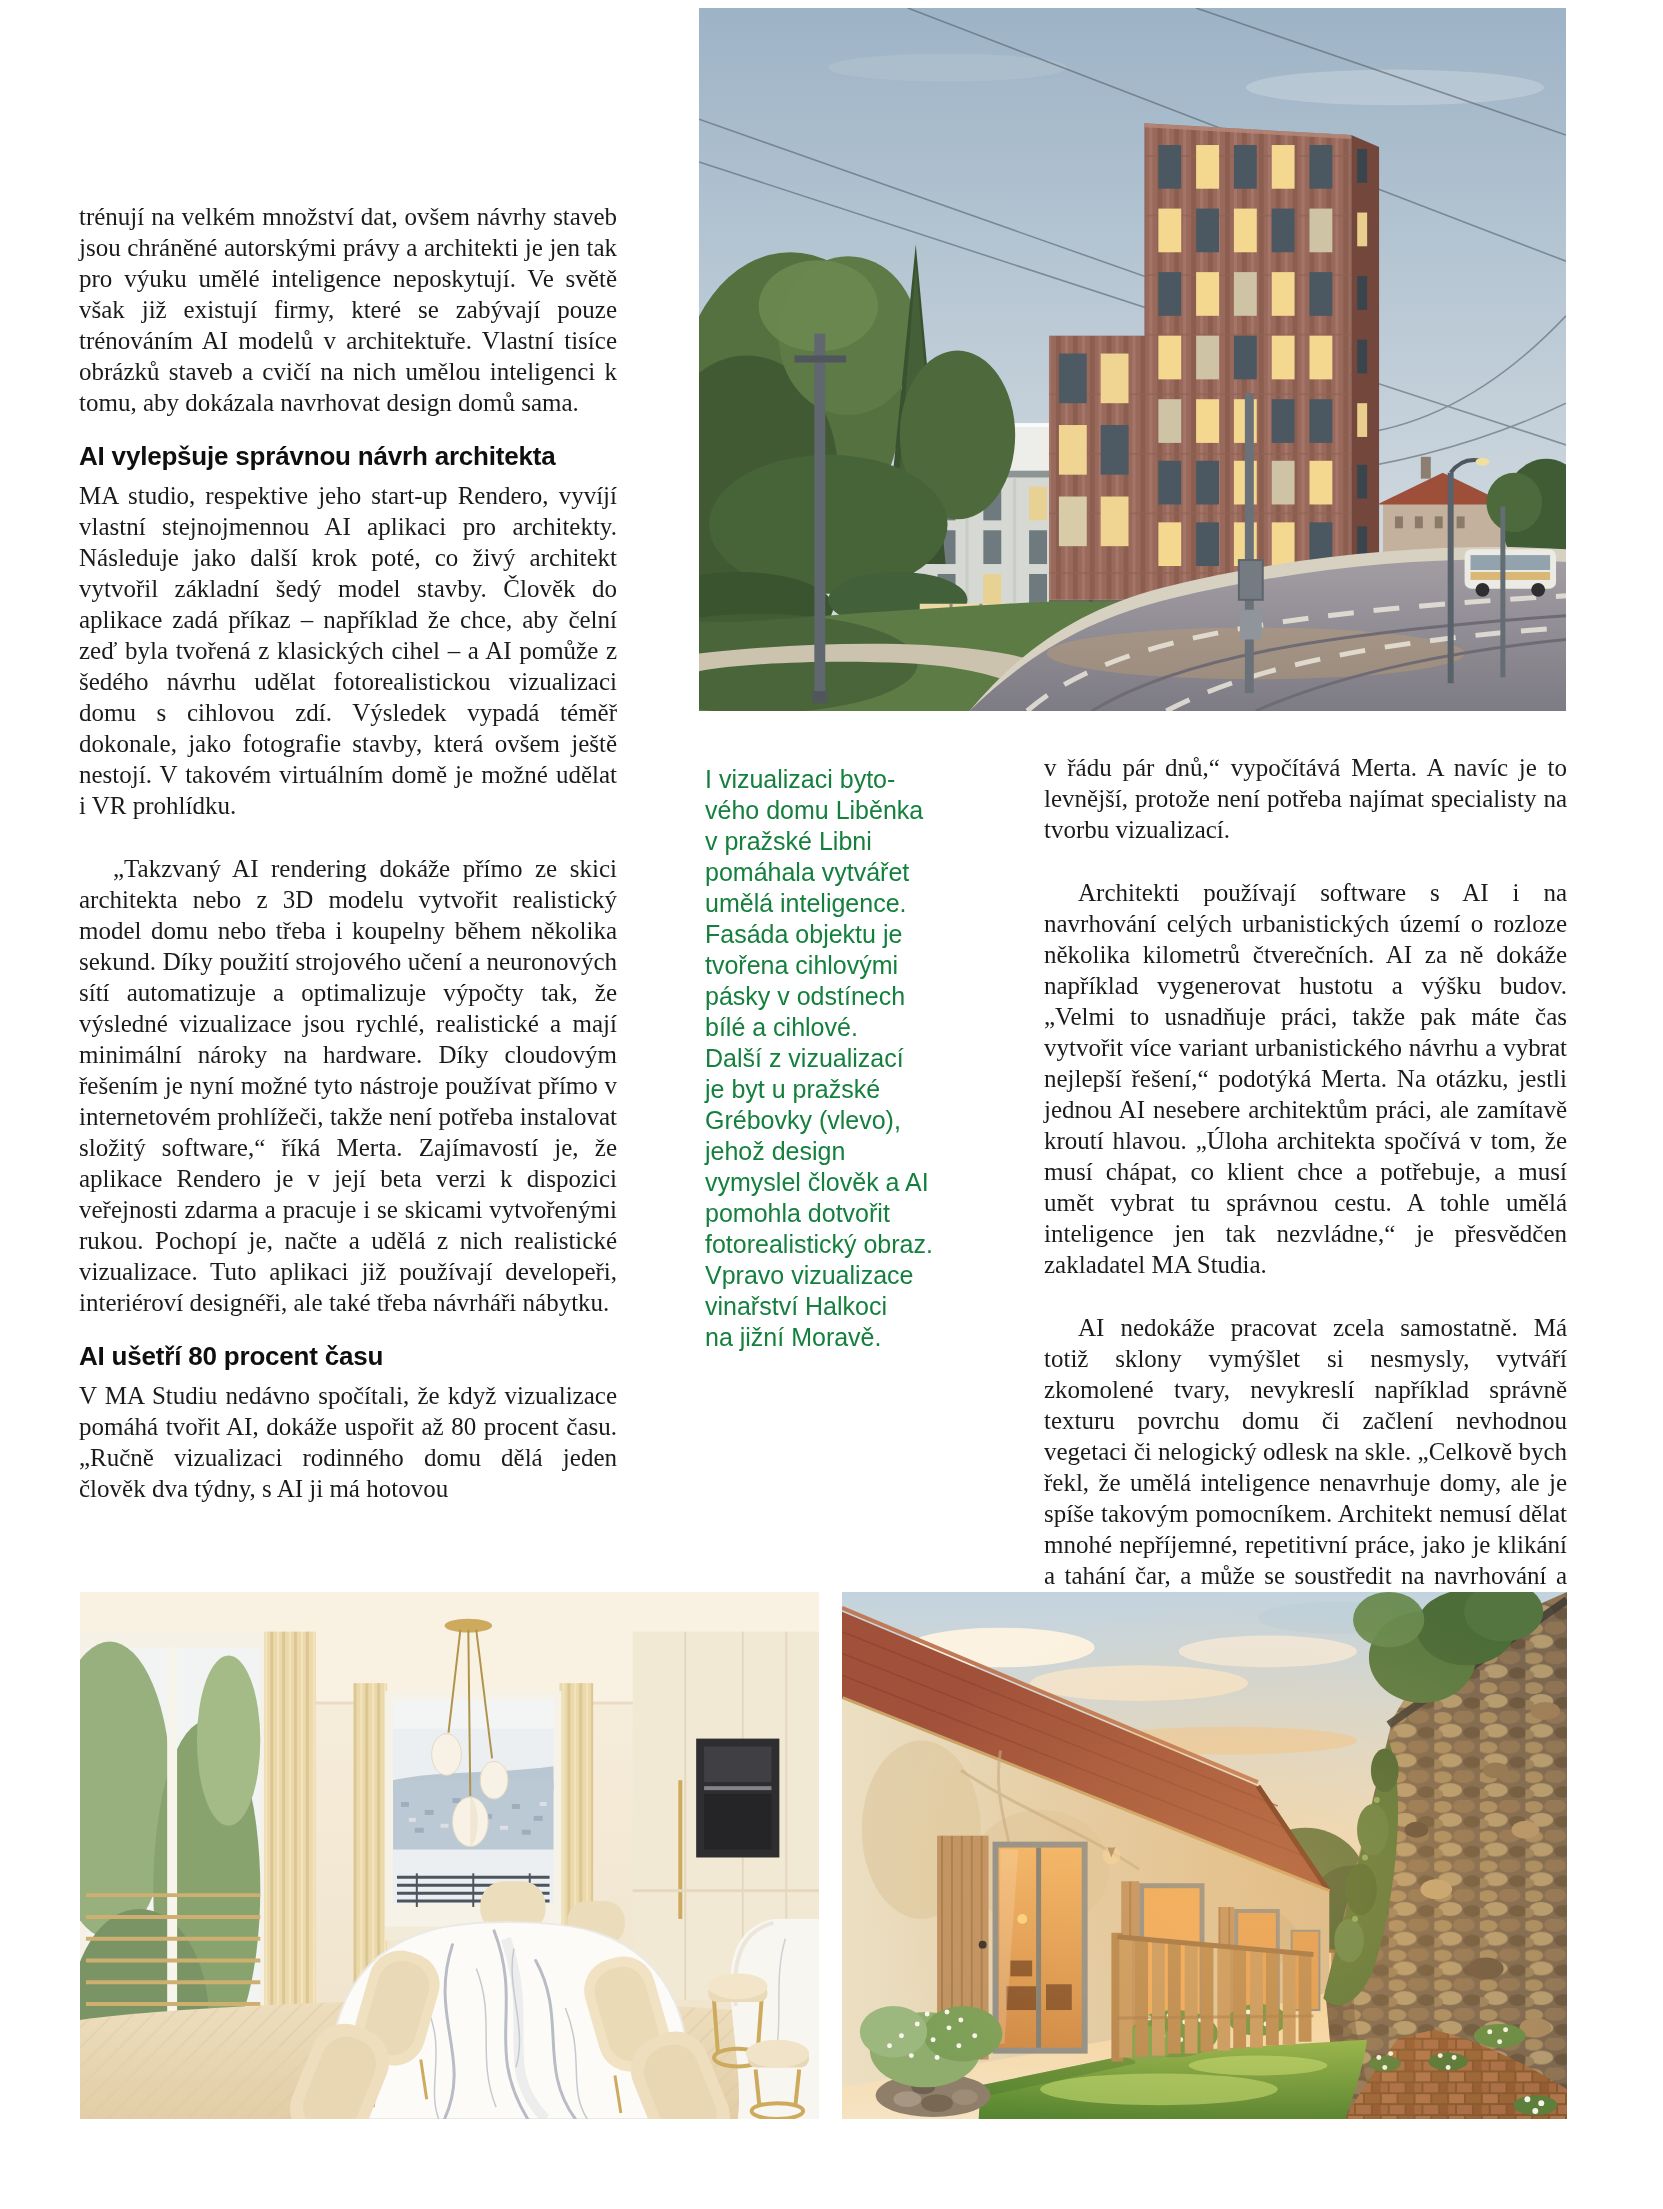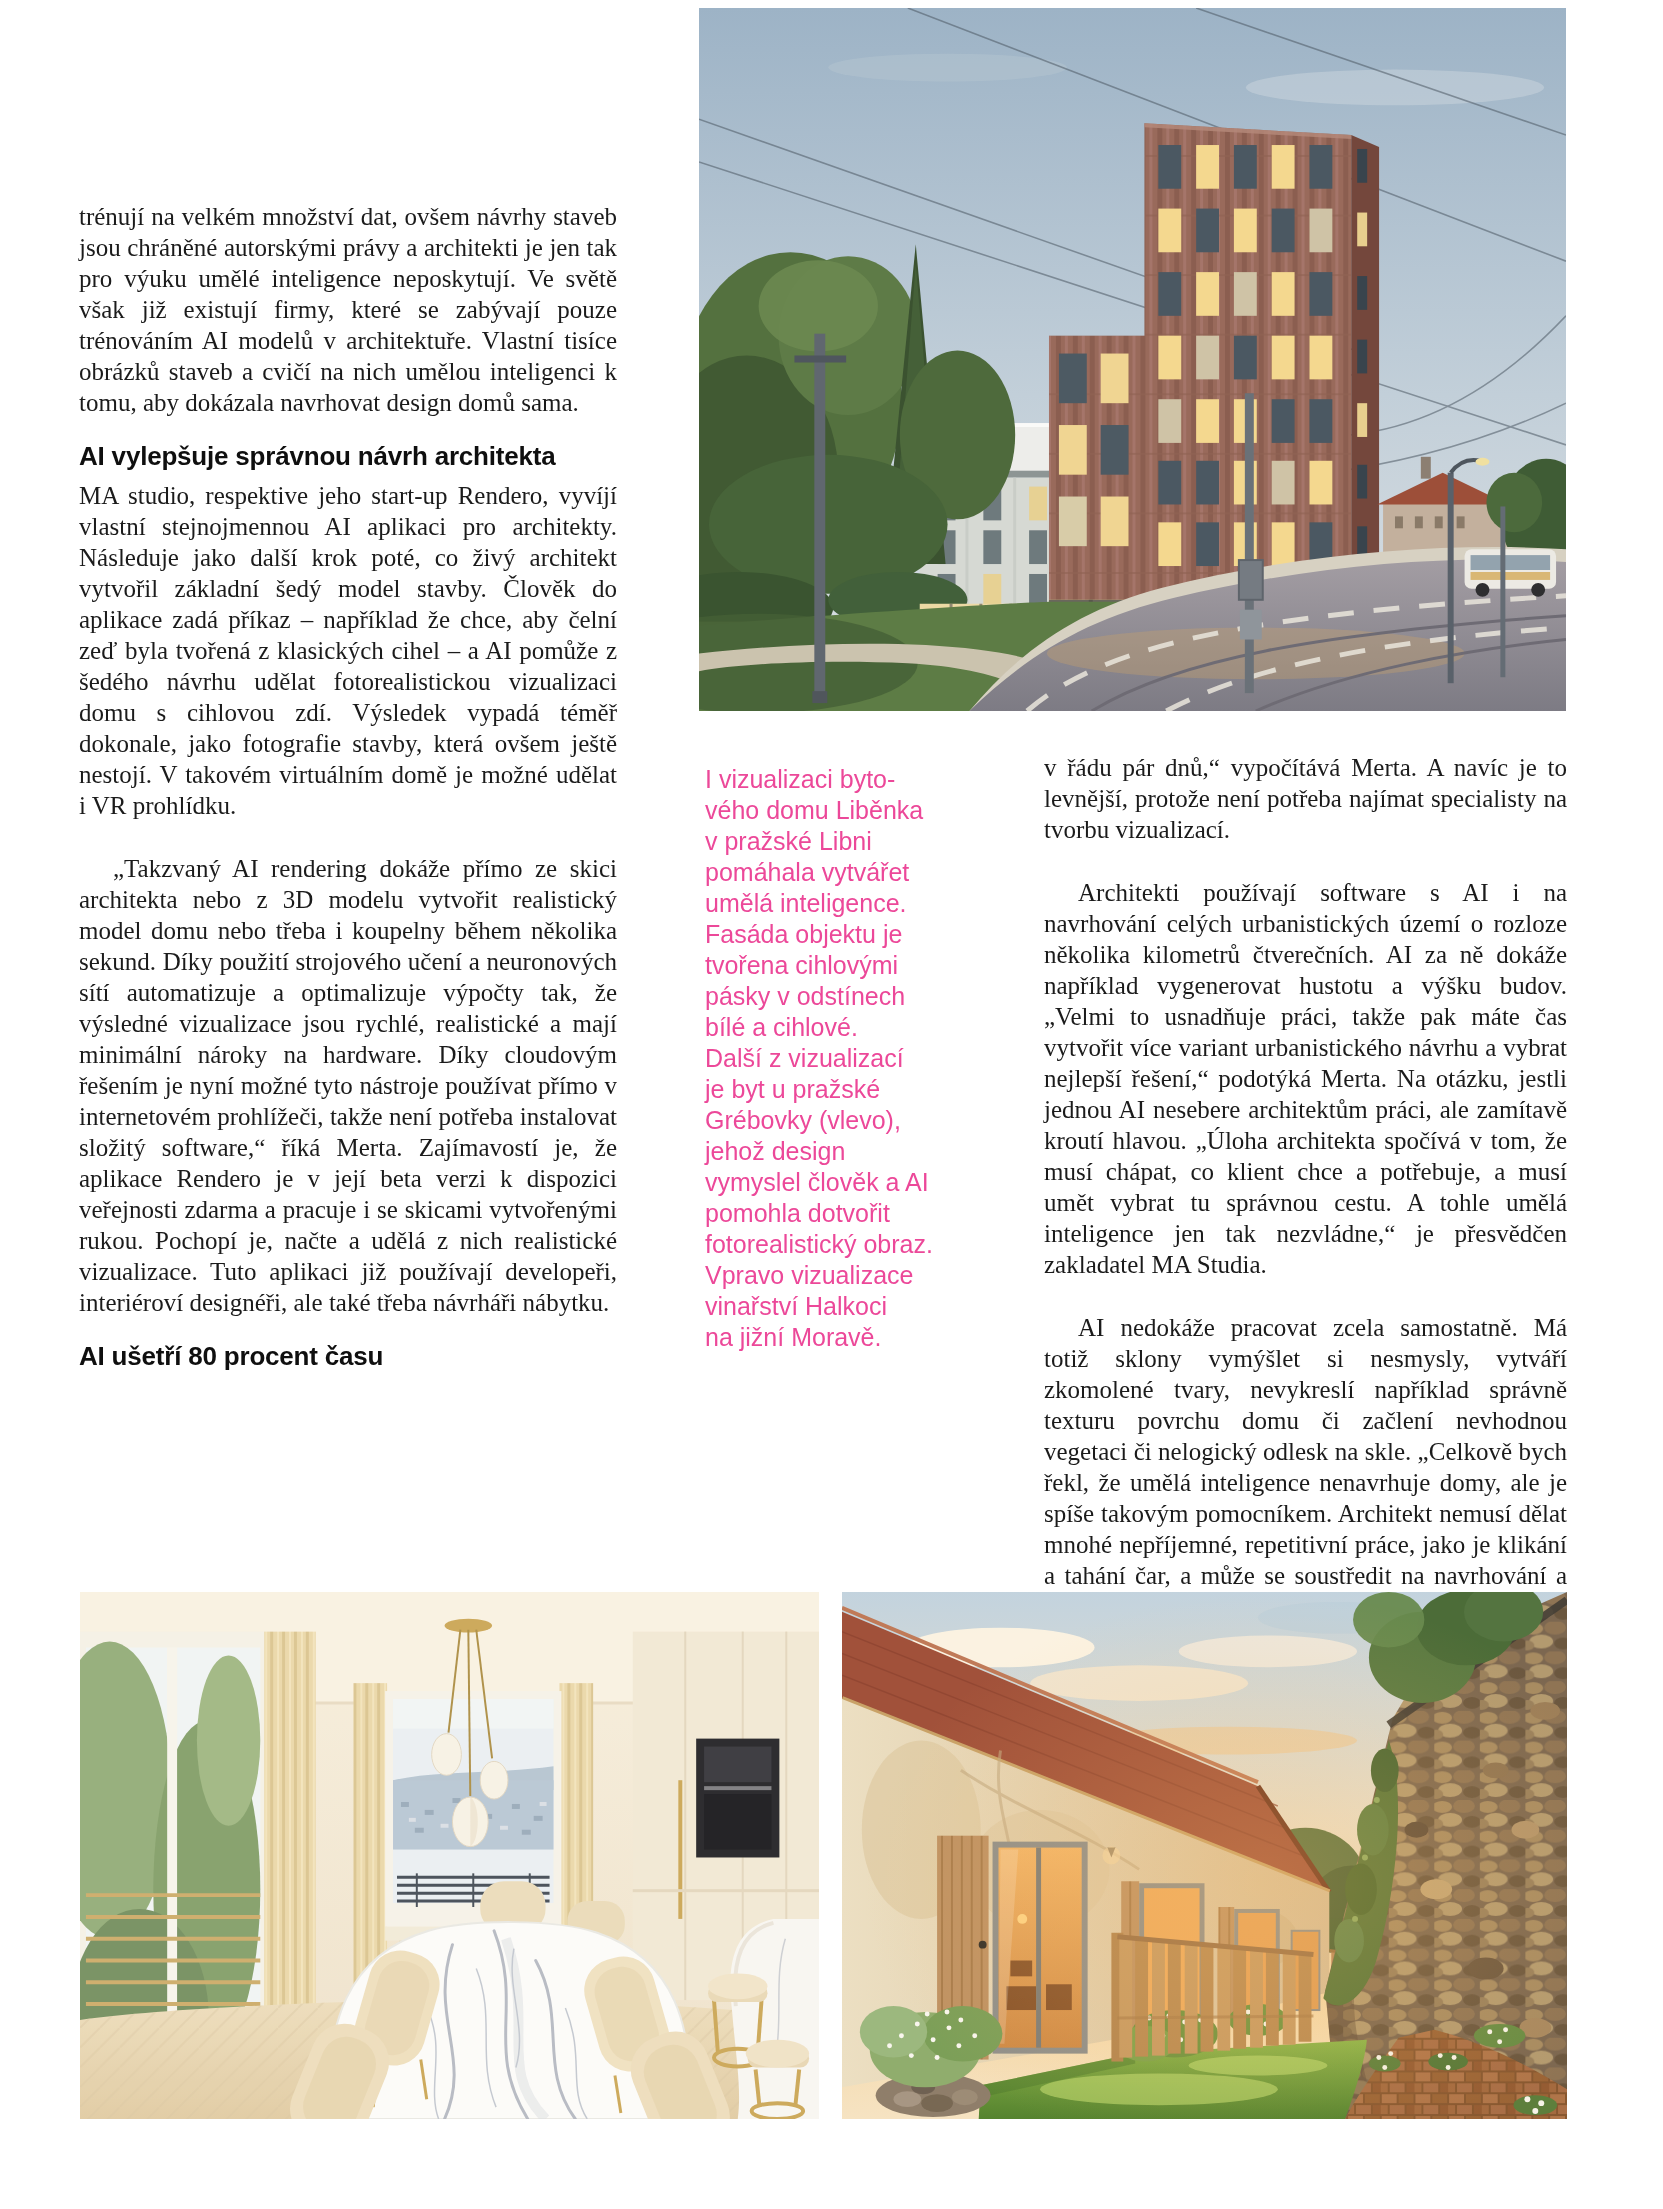--- a/index.html
+++ b/index.html
@@ -6,21 +6,21 @@
   .page{position:relative;width:1625px;height:2210px;background:#ffffff;overflow:hidden;
         font-family:"Liberation Serif", serif;color:#1b1b1b;padding-left:21px;}
   figure{margin:0;position:absolute;}
   figure svg{display:block;}
   .col{position:absolute;}
   .col p{margin:0;font-size:25px;line-height:31px;text-align:justify;}
   .col p.indent{text-indent:34px;margin-top:32px;}
   h2.sec{font-family:"Liberation Sans", sans-serif;font-weight:700;font-size:26px;line-height:32px;
          margin:22px 0 8px 0;color:#0f0f0f;text-align:left;letter-spacing:-0.2px;}
   .caption{font-family:"Liberation Sans", sans-serif;font-size:24px;line-height:29px;
-           color:#ec4899;white-space:pre-line;margin:0;}
+           color:#15803d;white-space:pre-line;margin:0;}
   .caption.second{}
 </style>
 </head>
 <body>
 
 <div class="page">
 
   <figure style="left:699px;top:8px;width:867px;height:703px;">
     <svg viewBox="0 0 872 708" width="867" height="703" preserveAspectRatio="none">
       <defs>
@@ -253,20 +253,21 @@
       </g>
     </svg>
   </figure>
 
   <section class="col" style="left:79px;top:201px;width:538px;">
     <p>trénují na velkém množství dat, ovšem návrhy staveb jsou chráněné autorskými právy a architekti je jen tak pro výuku umělé inteligence neposkytují. Ve světě však již existují firmy, které se zabývají pouze trénováním AI modelů v architektuře. Vlastní tisíce obrázků staveb a cvičí na nich umělou inteligenci k tomu, aby dokázala navrhovat design domů sama.</p>
     <h2 class="sec">AI vylepšuje správnou návrh architekta</h2>
     <p>MA studio, respektive jeho start-up Rendero, vyvíjí vlastní stejnojmennou AI aplikaci pro architekty. Následuje jako další krok poté, co živý architekt vytvořil základní šedý model stavby. Člověk do aplikace zadá příkaz – například že chce, aby čelní zeď byla tvořená z klasických cihel – a AI pomůže z šedého návrhu udělat fotorealistickou vizualizaci domu s cihlovou zdí. Výsledek vypadá téměř dokonale, jako fotografie stavby, která ovšem ještě nestojí. V takovém virtuálním domě je možné udělat i VR prohlídku.</p>
     <p class="indent">„Takzvaný AI rendering dokáže přímo ze skici architekta nebo z 3D modelu vytvořit realistický model domu nebo třeba i koupelny během několika sekund. Díky použití strojového učení a neuronových sítí automatizuje a optimalizuje výpočty tak, že výsledné vizualizace jsou rychlé, realistické a mají minimální nároky na hardware. Díky cloudovým řešením je nyní možné tyto nástroje používat přímo v internetovém prohlížeči, takže není potřeba instalovat složitý software,“ říká Merta. Zajímavostí je, že aplikace Rendero je v její beta verzi k dispozici veřejnosti zdarma a pracuje i se skicami vytvořenými rukou. Pochopí je, načte a udělá z nich realistické vizualizace. Tuto aplikaci již používají developeři, interiéroví designéři, ale také třeba návrháři nábytku.</p>
     <h2 class="sec">AI ušetří 80 procent času</h2>
+    <p>V MA Studiu nedávno spočítali, že když vizualizace pomáhá tvořit AI, dokáže uspořit až 80 procent času. „Ručně vizualizaci rodinného domu dělá jeden člověk dva týdny, s AI ji má hotovou</p>
   </section>
 
   <aside class="col" style="left:705px;top:764px;width:253px;">
     <p class="caption">I vizualizaci byto-
 vého domu Liběnka
 v pražské Libni
 pomáhala vytvářet
 umělá inteligence.
 Fasáda objektu je
 tvořena cihlovými

